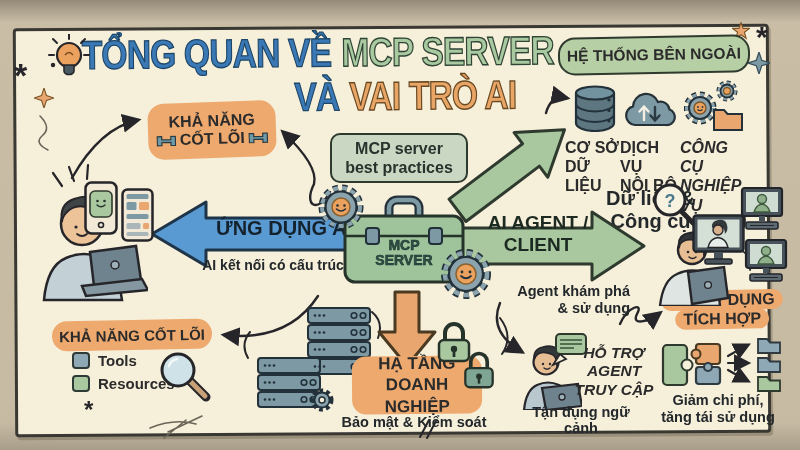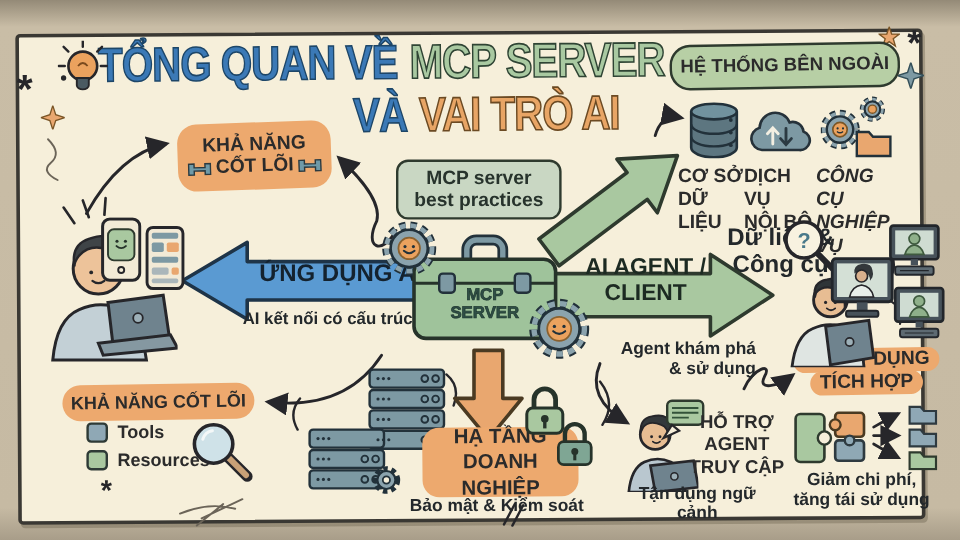--- a/index.html
+++ b/index.html
@@ -343,21 +343,21 @@
       <circle cx="34" cy="22" r="1.2" fill="#26262a"></circle>
     <path d="M28,26 q3,2.5 6,0" stroke="#26262a" stroke-width="1.4" fill="none" stroke-linecap="round"></path>
     <polygon points="26,46 62,42 66,64 30,68" fill="#6f838e" stroke="#26262a" stroke-width="2.2"></polygon>
     <circle cx="46" cy="55" r="3" fill="#9db0b8" stroke="#26262a" stroke-width="1.3"></circle>
   </svg>
   <svg class="abs" style="left:548px;top:332px;" width="40" height="38" viewBox="0 0 40 38">
     <rect x="8" y="2" width="30" height="20" rx="4" fill="#a9c8a0" stroke="#2e3a2e" stroke-width="2"></rect>
     <path d="M12,8 h22 M12,12 h22 M12,16 h14" stroke="#33523a" stroke-width="1.6"></path>
     <path d="M12,22 l-7,11 l13,-6 z" fill="#f6efda" stroke="#26262a" stroke-width="1.8"></path>
   </svg>
-  <div class="abs ctr ml" style="left:574px;top:344px;width:80px;font-size:15.5px;font-weight:900;line-height:1.18;">HỖ TRỢ
+  <div class="abs ctr ml" style="left:574px;top:344px;width:80px;font-size:15.5px;font-weight:900;line-height:1.18;font-style:italic;">HỖ TRỢ
 AGENT
 TRUY CẬP</div>
   <div class="abs cap ctr" style="left:516px;top:404px;width:130px;font-size:14.5px;">Tận dụng ngữ cảnh</div>
 
   <div class="abs ctr" style="left:658px;top:290px;width:128px;transform:rotate(-1deg);">
     <span class="hl-pill" style="font-size:16px;">TÁI SỬ DỤNG</span><br>
     <span class="hl-pill" style="font-size:16px;margin-top:-2px;">TÍCH HỢP</span>
   </div>
   <svg class="abs" style="left:660px;top:340px;" width="66" height="50" viewBox="0 0 66 50">
     <rect x="3" y="5" width="24" height="40" rx="4" fill="#a9c8a0" stroke="#2e3a2e" stroke-width="2.2"></rect>

